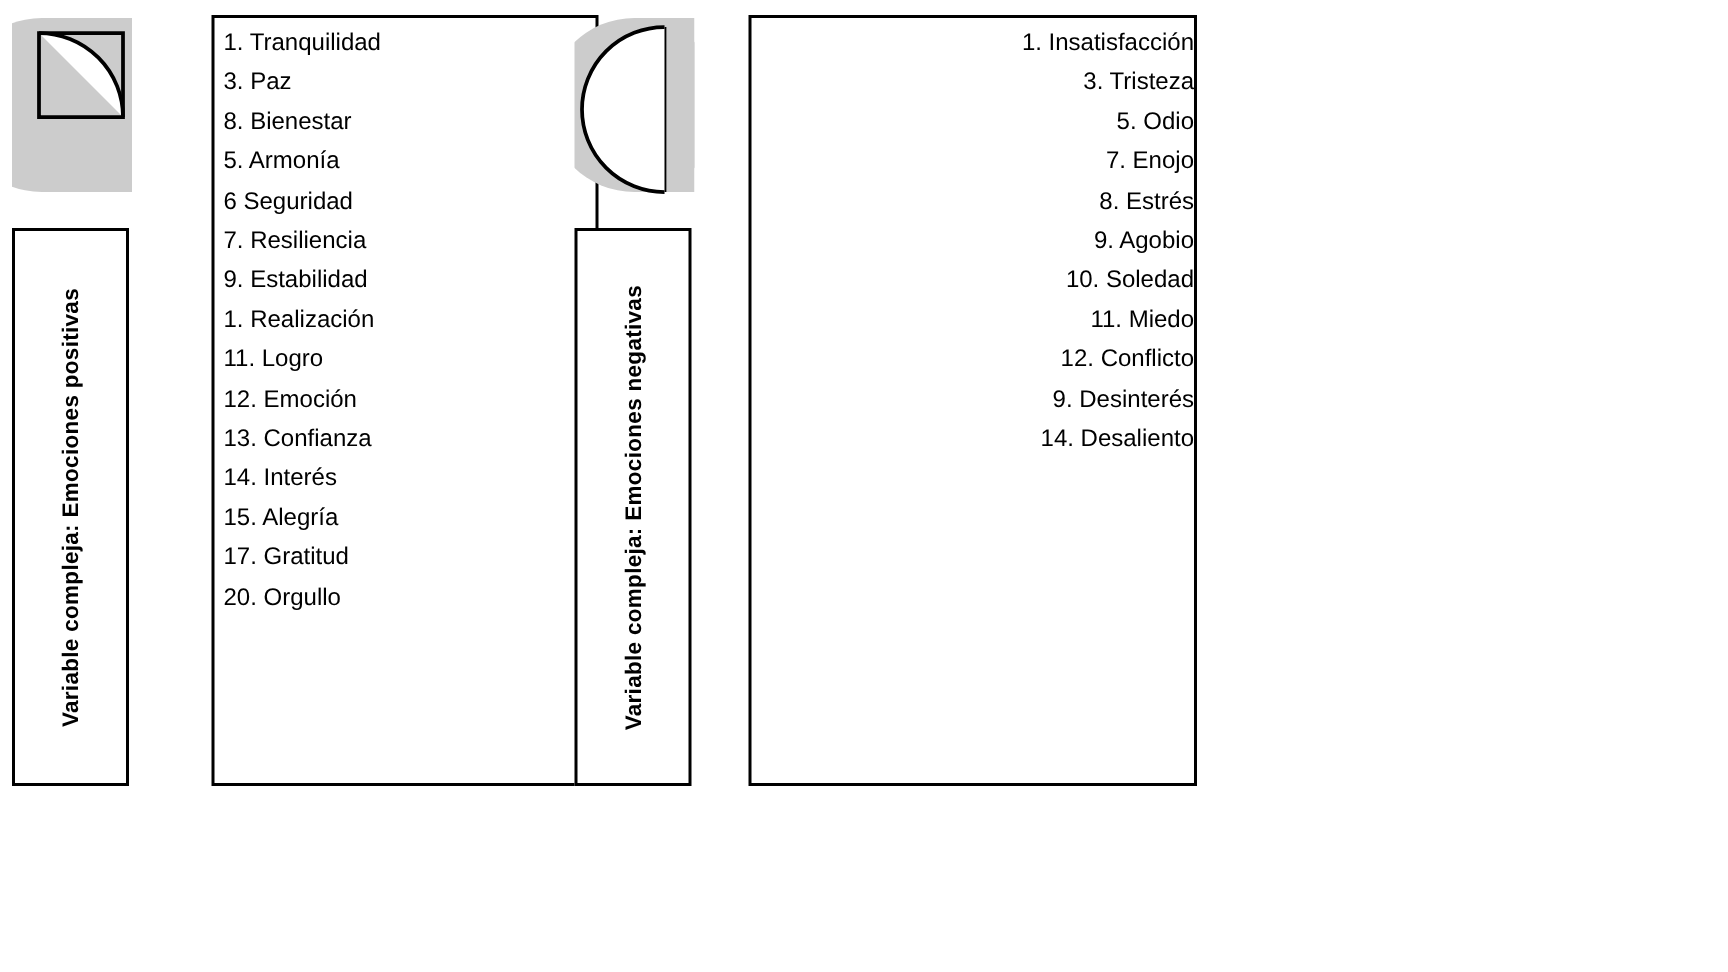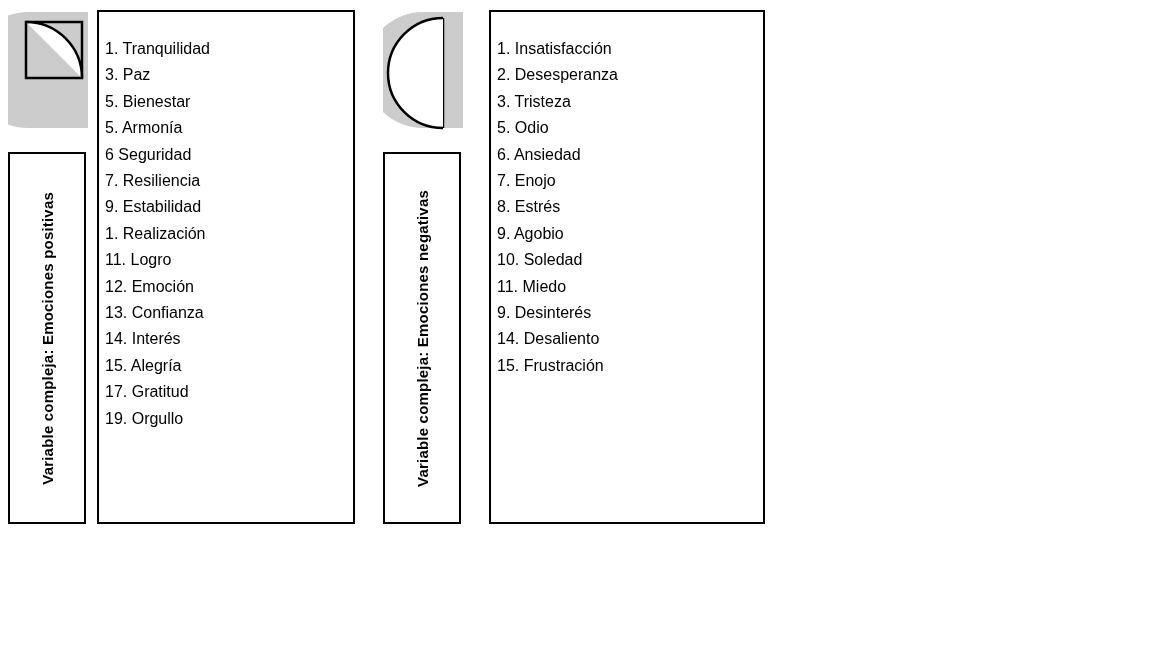--- a/index.html
+++ b/index.html
@@ -43,21 +43,22 @@
     white-space: nowrap;
     letter-spacing: 0.2px;
   }
 
   
   .list-box {
     position: absolute;
     border: 2px solid #000000;
     background: #ffffff;
     box-sizing: border-box;
-    padding: 24px 0 0 6px;
+    padding: 4px 0 0 6px;
+    margin-left: 44px;
   }
   .list-box ol,
   .list-box ul {
     margin: 0;
     padding: 0;
     list-style: none;
   }
   .list-item {
     font-size: 16px;
     line-height: 26.4px;
@@ -78,58 +79,56 @@
 </div>
 
 <div class="vlabel-box" style="left:8px; top:152px; width:78px; height:372px;">
   <span class="vlabel-text">Variable compleja: Emociones positivas</span>
 </div>
 
 <div class="list-box" style="left:97px; top:10px; width:258px; height:514px;">
   <ul>
     <li class="list-item">1. Tranquilidad</li>
     <li class="list-item">3. Paz</li>
-    <li class="list-item">5. Bienestar</li>
+    <li class="list-item">8. Bienestar</li>
     <li class="list-item">5. Armonía</li>
     <li class="list-item">6 Seguridad</li>
     <li class="list-item">7. Resiliencia</li>
     <li class="list-item">9. Estabilidad</li>
     <li class="list-item">1. Realización</li>
     <li class="list-item">11. Logro</li>
     <li class="list-item">12. Emoción</li>
     <li class="list-item">13. Confianza</li>
     <li class="list-item">14. Interés</li>
     <li class="list-item">15. Alegría</li>
     <li class="list-item">17. Gratitud</li>
-    <li class="list-item">19. Orgullo</li>
+    <li class="list-item">20. Orgullo</li>
   </ul>
 </div>
 
 <div class="shape-wrap" style="left:383px; top:6px;">
   <svg width="80" height="128" viewBox="0 0 80 128">
     <circle cx="40" cy="64" r="58" fill="#cccccc"></circle>
     <rect x="40" y="6" width="40" height="116" fill="#cccccc"></rect>
     <path d="M 60 12 L 60 122" fill="none" stroke="#000000" stroke-width="2.5"></path>
     <path d="M 60 12 A 55 55 0 0 0 60 122" fill="#ffffff" stroke="#000000" stroke-width="2.5"></path>
   </svg>
 </div>
 
 <div class="vlabel-box" style="left:383px; top:152px; width:78px; height:372px;">
   <span class="vlabel-text">Variable  compleja: Emociones negativas</span>
 </div>
 
-<div class="list-box" style="left:489px; top:10px; width:276px; height:514px;">
+<div class="list-box" style="left:455px; top:10px; width:299px; height:514px;text-align:right;">
   <ul>
     <li class="list-item">1. Insatisfacción</li>
-    <li class="list-item">2. Desesperanza</li>
     <li class="list-item">3. Tristeza</li>
     <li class="list-item">5. Odio</li>
-    <li class="list-item">6. Ansiedad</li>
     <li class="list-item">7. Enojo</li>
     <li class="list-item">8. Estrés</li>
     <li class="list-item">9. Agobio</li>
     <li class="list-item">10. Soledad</li>
     <li class="list-item">11. Miedo</li>
+    <li class="list-item">12. Conflicto</li>
     <li class="list-item">9. Desinterés</li>
     <li class="list-item">14. Desaliento</li>
-    <li class="list-item">15. Frustración</li>
   </ul>
 </div>
 
 </body></html>

